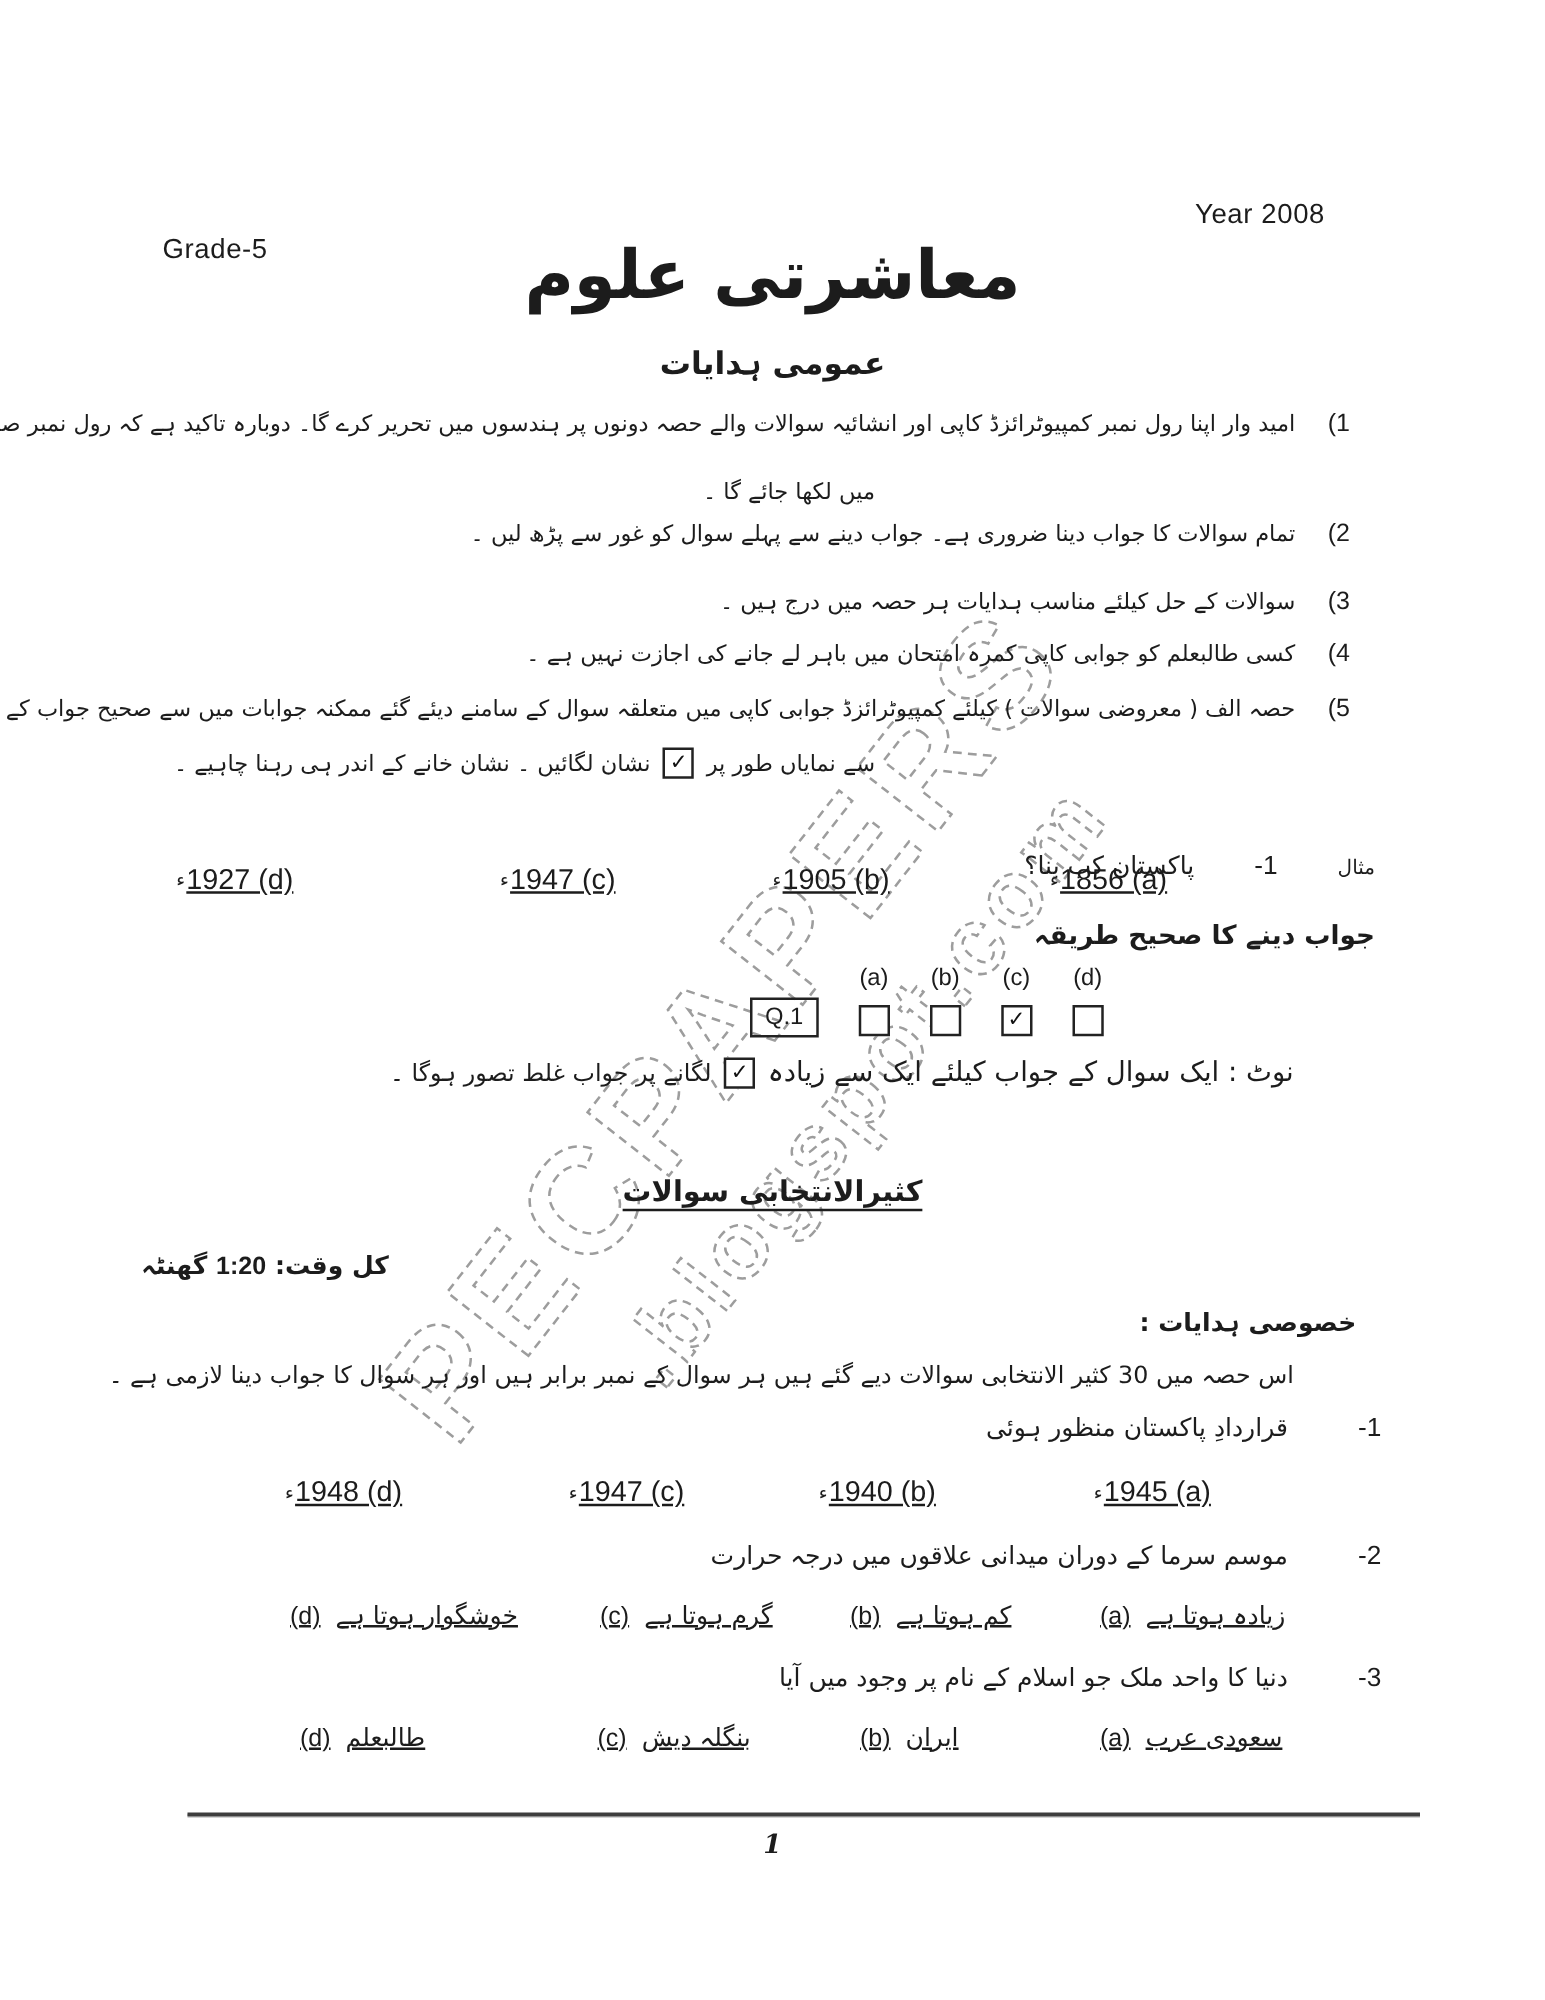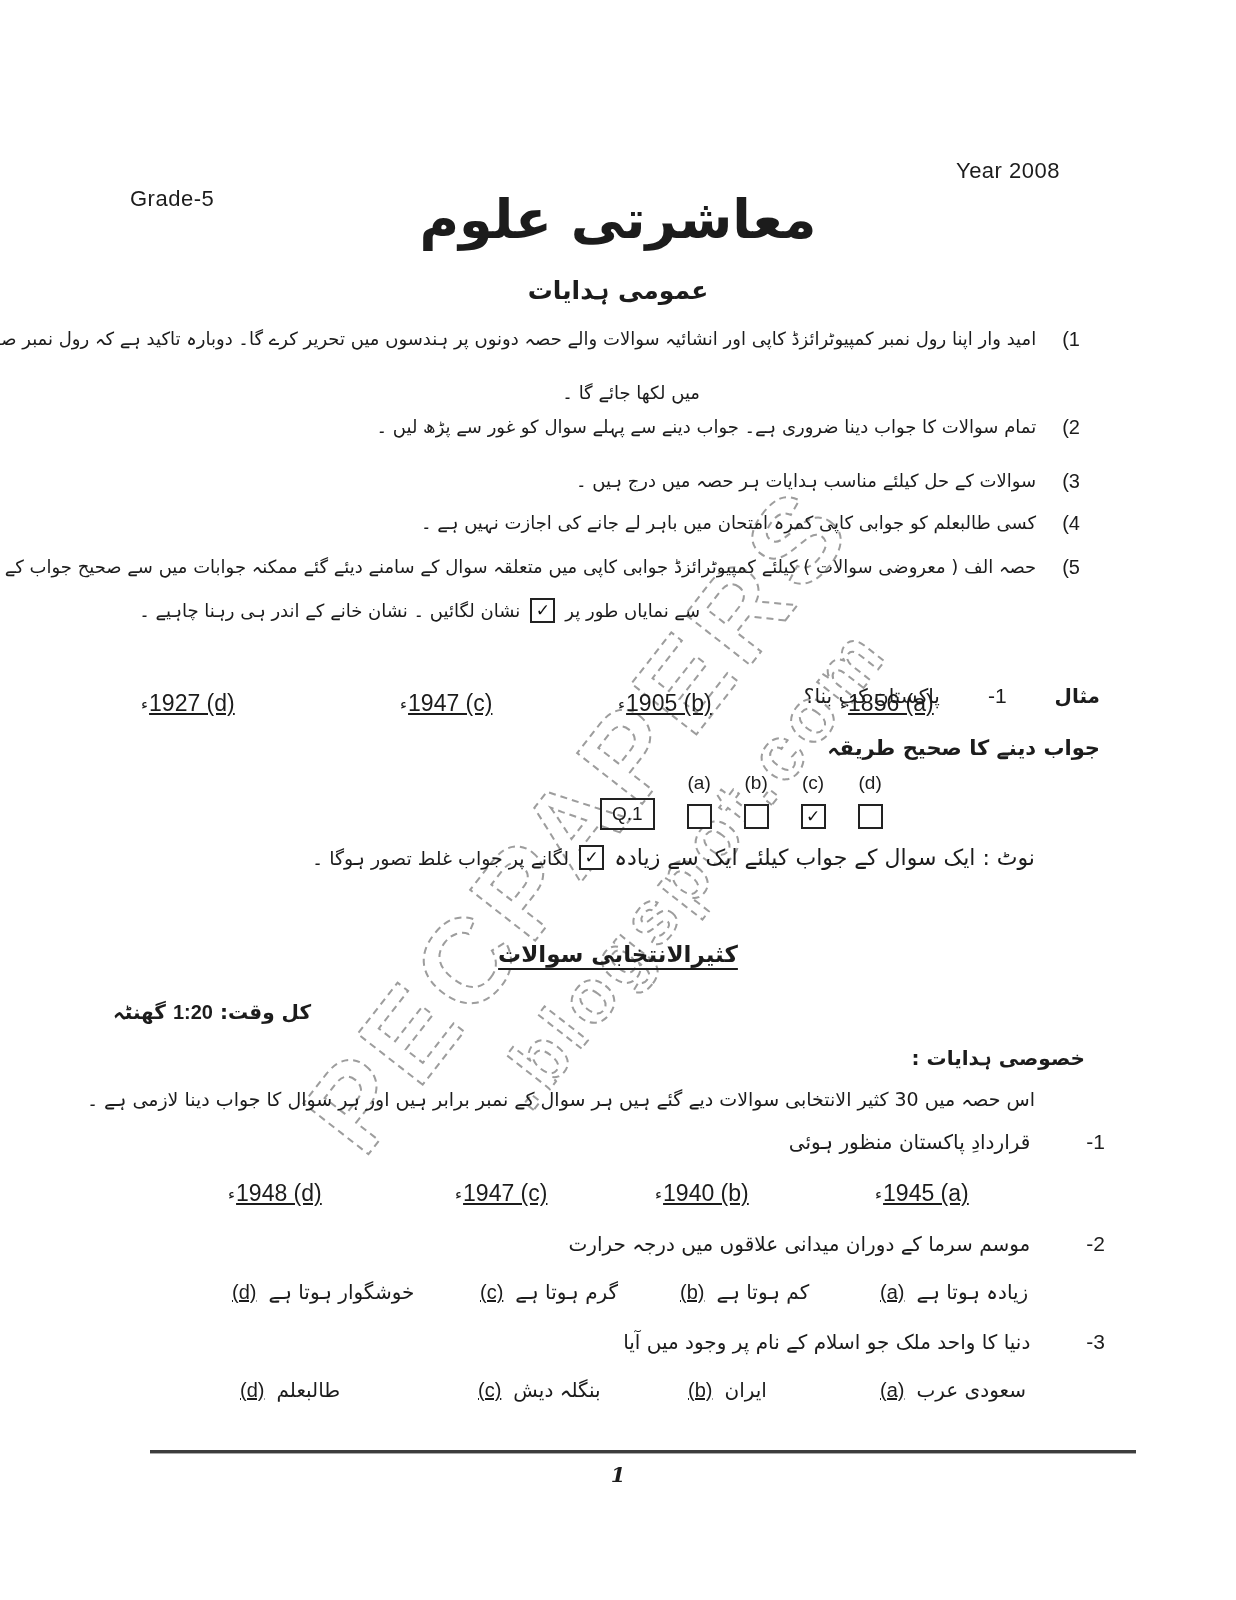--- a/index.html
+++ b/index.html
@@ -23,30 +23,30 @@
   .ins-text{font-size:18px;text-align:right;direction:rtl;white-space:nowrap;}
   .cont-line{font-size:18px;direction:rtl;white-space:nowrap;}
 
   .mixed{display:flex;flex-direction:row-reverse;align-items:center;gap:10px;white-space:nowrap;}
 
   .cbx{display:inline-flex;align-items:center;justify-content:center;
        width:21px;height:21px;border:2.5px solid #222;background:#fff;flex:0 0 auto;}
   .cbx.checked::after{content:"✓";font-size:17px;font-weight:bold;color:#111;line-height:1;}
 
   .ex-row{display:flex;flex-direction:row-reverse;gap:48px;align-items:baseline;}
-  .ex-label{font-size:20px;font-weight:bold;direction:rtl;margin-top:39px;}
+  .ex-label{font-size:16px;font-weight:normal;direction:rtl;margin-top:39px;}
   .q-num{font-size:21px;direction:ltr;white-space:nowrap;}
   .q-text{font-size:20px;direction:rtl;white-space:nowrap;}
 
   .opt{position:absolute;display:inline-flex;align-items:baseline;direction:ltr;}
   .opt.year{font-size:23px;gap:1px;font-family:"Liberation Sans","DejaVu Sans",sans-serif;}
   .opt.year .marker{font-size:15px;align-self:center;}
   .opt.urdu-opt{font-size:20px;gap:12px;}
   .opt .lat{font-family:"Liberation Sans","DejaVu Sans",sans-serif;text-decoration:underline;}
-  .opt .utxt{direction:rtl;}
+  .opt .utxt{direction:rtl;text-decoration:underline;}
 
   .ans-grid{display:flex;align-items:flex-start;gap:32px;}
   .ans-col{display:flex;flex-direction:column;align-items:center;gap:10px;}
   .ans-col .lab{font-size:19px;font-family:"Liberation Sans","DejaVu Sans",sans-serif;}
   .qbox{border:2px solid #222;padding:3px 10px;font-size:19px;margin-top:26px;
         font-family:"Liberation Sans","DejaVu Sans",sans-serif;}
 
   .sec-part{top:893px;font-size:26px;font-weight:bold;}
   .sec-mcq{top:941px;font-size:23px;font-weight:bold;}
   .sec-mcq .inner{text-decoration:underline;text-underline-offset:6px;}

